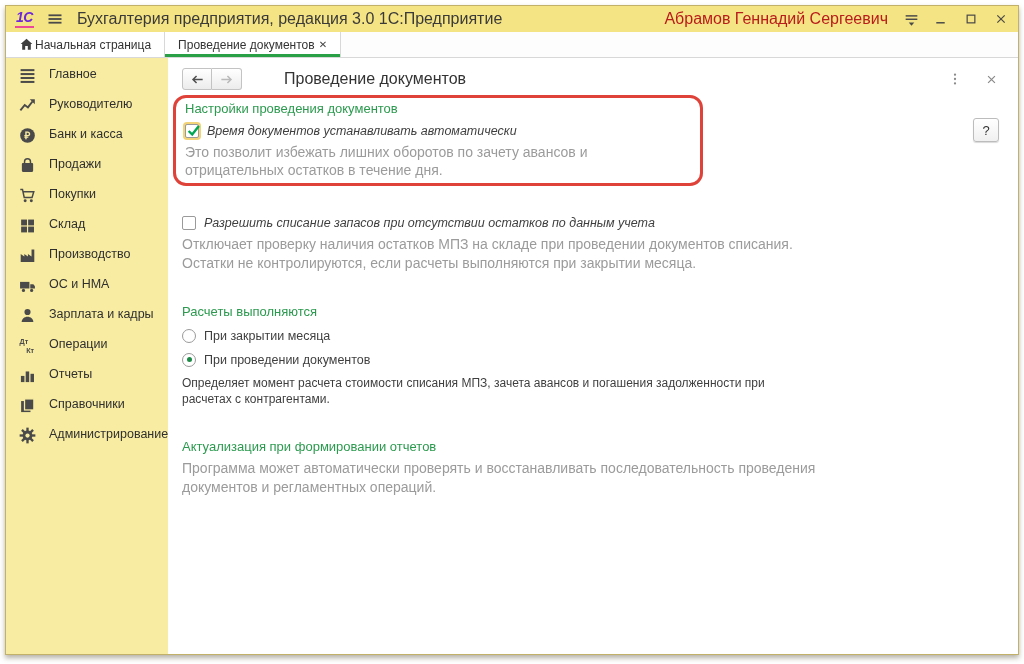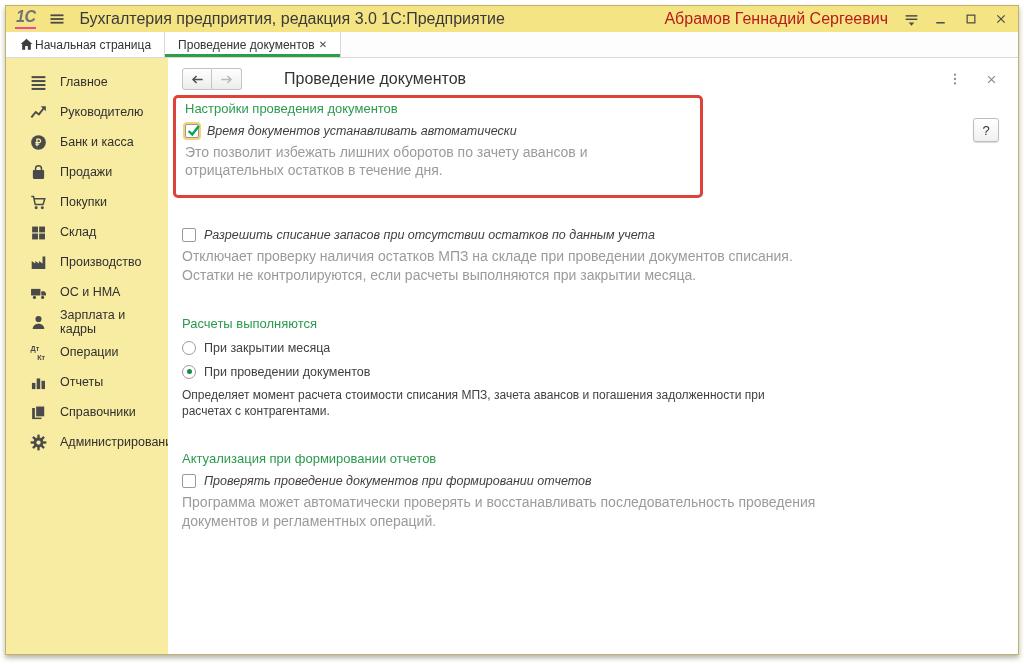--- a/index.html
+++ b/index.html
@@ -8,53 +8,53 @@
     width:1024px; height:664px; background:#fff; overflow:hidden; position:relative;
     font-family:"Liberation Sans", sans-serif; -webkit-font-smoothing:antialiased;
   }
   .window {
     position:absolute; left:5px; top:5px; width:1014px; height:650px;
     border:1px solid #c2b269; background:#fff; display:flex; flex-direction:column;
     box-shadow:0 3px 5px rgba(90,85,60,.45);
   }
   
   .titlebar { height:26px; background:#f5e483; display:flex; align-items:center; padding:0 10px 0 9px; flex:none; }
-  .logo { color:#737373; font-weight:700; font-style:italic; font-size:16px; line-height:1;
+  .logo { color:#6d28d9; font-weight:700; font-style:italic; font-size:14px; line-height:1;
           border-bottom:2px solid #ec4899; padding:0 1px 2px 1px; letter-spacing:-0.5px; }
   .hamburger { margin-left:13px; width:16px; height:16px; display:flex; align-items:center; justify-content:center; cursor:pointer; }
   .app-title { margin-left:14px; font-size:16px; color:#3a3a3a; }
   .tb-spacer { flex:1; }
   .tb-icon { width:17px; height:17px; margin-left:15px; display:flex; align-items:center; justify-content:center; cursor:pointer; }
   .user-name { font-size:16px; color:#b91c1c; cursor:pointer; }
   .win-btn { width:15px; height:15px; margin-left:15px; display:flex; align-items:center; justify-content:center; cursor:pointer; }
   .win-btn.first { margin-left:13px; }
   
   .tabbar { height:26px; background:#fdfdfd; border-bottom:1px solid #d8d8d8; display:flex; flex:none; }
   .tab { position:relative; display:flex; align-items:center; gap:1px; padding:0 13px;
          font-size:12px; color:#333; border-right:1px solid #d8d8d8; cursor:pointer; background:#fff; }
   .tab .tab-icon { width:15px; height:15px; display:flex; }
   .tab .tab-close { font-size:10px; color:#444; margin-left:3px; line-height:1; }
   .tab.active::after { content:''; position:absolute; left:0; right:0; bottom:0; height:3px; background:#29a045; }
   
   .main { flex:1; display:flex; min-height:0; }
   .sidebar { width:162px; background:#f8eca2; flex:none; padding-top:9px; }
-  .side-item { display:flex; align-items:center; height:30px; padding:0 6px 0 24px; font-size:12.5px; color:#2f2f2f; cursor:pointer; }
+  .side-item { display:flex; align-items:flex-start; height:30px; padding:0 6px 0 13px; font-size:12.5px; color:#2f2f2f; cursor:pointer; }
   .side-icon { width:17px; height:17px; margin-right:13px; flex:none; display:flex; align-items:center; justify-content:center; }
   
   .content { flex:1; position:relative; background:#fff; padding:9px 14px 0 14px; overflow:hidden; }
   .nav-row { display:flex; align-items:center; height:24px; }
   .nav-group { display:flex; }
   .nav-btn { width:30px; height:22px; background:linear-gradient(#ffffff,#ececec); border:1px solid #c3c3c3;
              display:flex; align-items:center; justify-content:center; cursor:pointer; }
   .nav-btn.back { border-radius:3px 0 0 3px; }
   .nav-btn.fwd  { border-radius:0 3px 3px 0; border-left:none; }
   .page-title { font-size:16px; color:#333; margin-left:42px; }
   .ctl-dots { margin-left:auto; width:14px; height:16px; display:flex; align-items:center; justify-content:center; cursor:pointer; }
   .ctl-close { margin-left:22px; margin-right:6px; width:14px; height:14px; display:flex; align-items:center; justify-content:center; cursor:pointer; }
-  .red-box { margin:4px 0 0 -9px; width:530px; border:3px solid #df4238; border-radius:5px; padding:3px 10px 16px 9px; }
+  .red-box { margin:4px 0 0 -9px; width:530px; border:3px solid #df4238; border-radius:13px; padding:3px 10px 4px 9px; }
   .section-heading { font-size:13px; color:#2b9a4e; }
   .check-row { display:flex; align-items:center; margin-top:8px; cursor:pointer;font-style:italic; }
   .checkbox { width:14px; height:14px; border:1px solid #9a9a9a; border-radius:2px; background:#fff; position:relative; flex:none; margin-right:8px; }
   .checkbox.focused { box-shadow:0 0 0 2px #f2d377; }
   .checkbox svg { display:none; position:absolute; left:0; top:-2px; }
   .checkbox.checked svg { display:block; }
   .check-label { font-size:12.5px; color:#3f3f3f; }
   .hint { font-size:14px; color:#9b9b9b; margin-top:5px; line-height:1.3; white-space:pre-line; }
   .note { font-size:12px; color:#3f3f3f; margin-top:9px; line-height:1.32; white-space:pre-line; }
   .radio-row { display:flex; align-items:center; margin-top:10px; cursor:pointer; }
@@ -343,25 +343,19 @@
         <span class="radio-label">При закрытии месяца</span>
       </div>
       <div class="radio-row">
         <span class="radio checked"></span>
         <span class="radio-label">При проведении документов</span>
       </div>
       <div class="note">Определяет момент расчета стоимости списания МПЗ, зачета авансов и погашения задолженности при
 расчетах с контрагентами.</div>
 
       <div class="section-heading mt17">Актуализация при формировании отчетов</div>
-      <div class="check-row">
-        <span class="checkbox">
-          
-        </span>
-        <span class="check-label">Проверять проведение документов при формировании отчетов</span>
-      </div>
       <div class="hint">Программа может автоматически проверять и восстанавливать последовательность проведения
 документов и регламентных операций.</div>
 
       <div class="help-btn">?</div>
     </div>
   </div>
 </div>
 
 </body></html>

